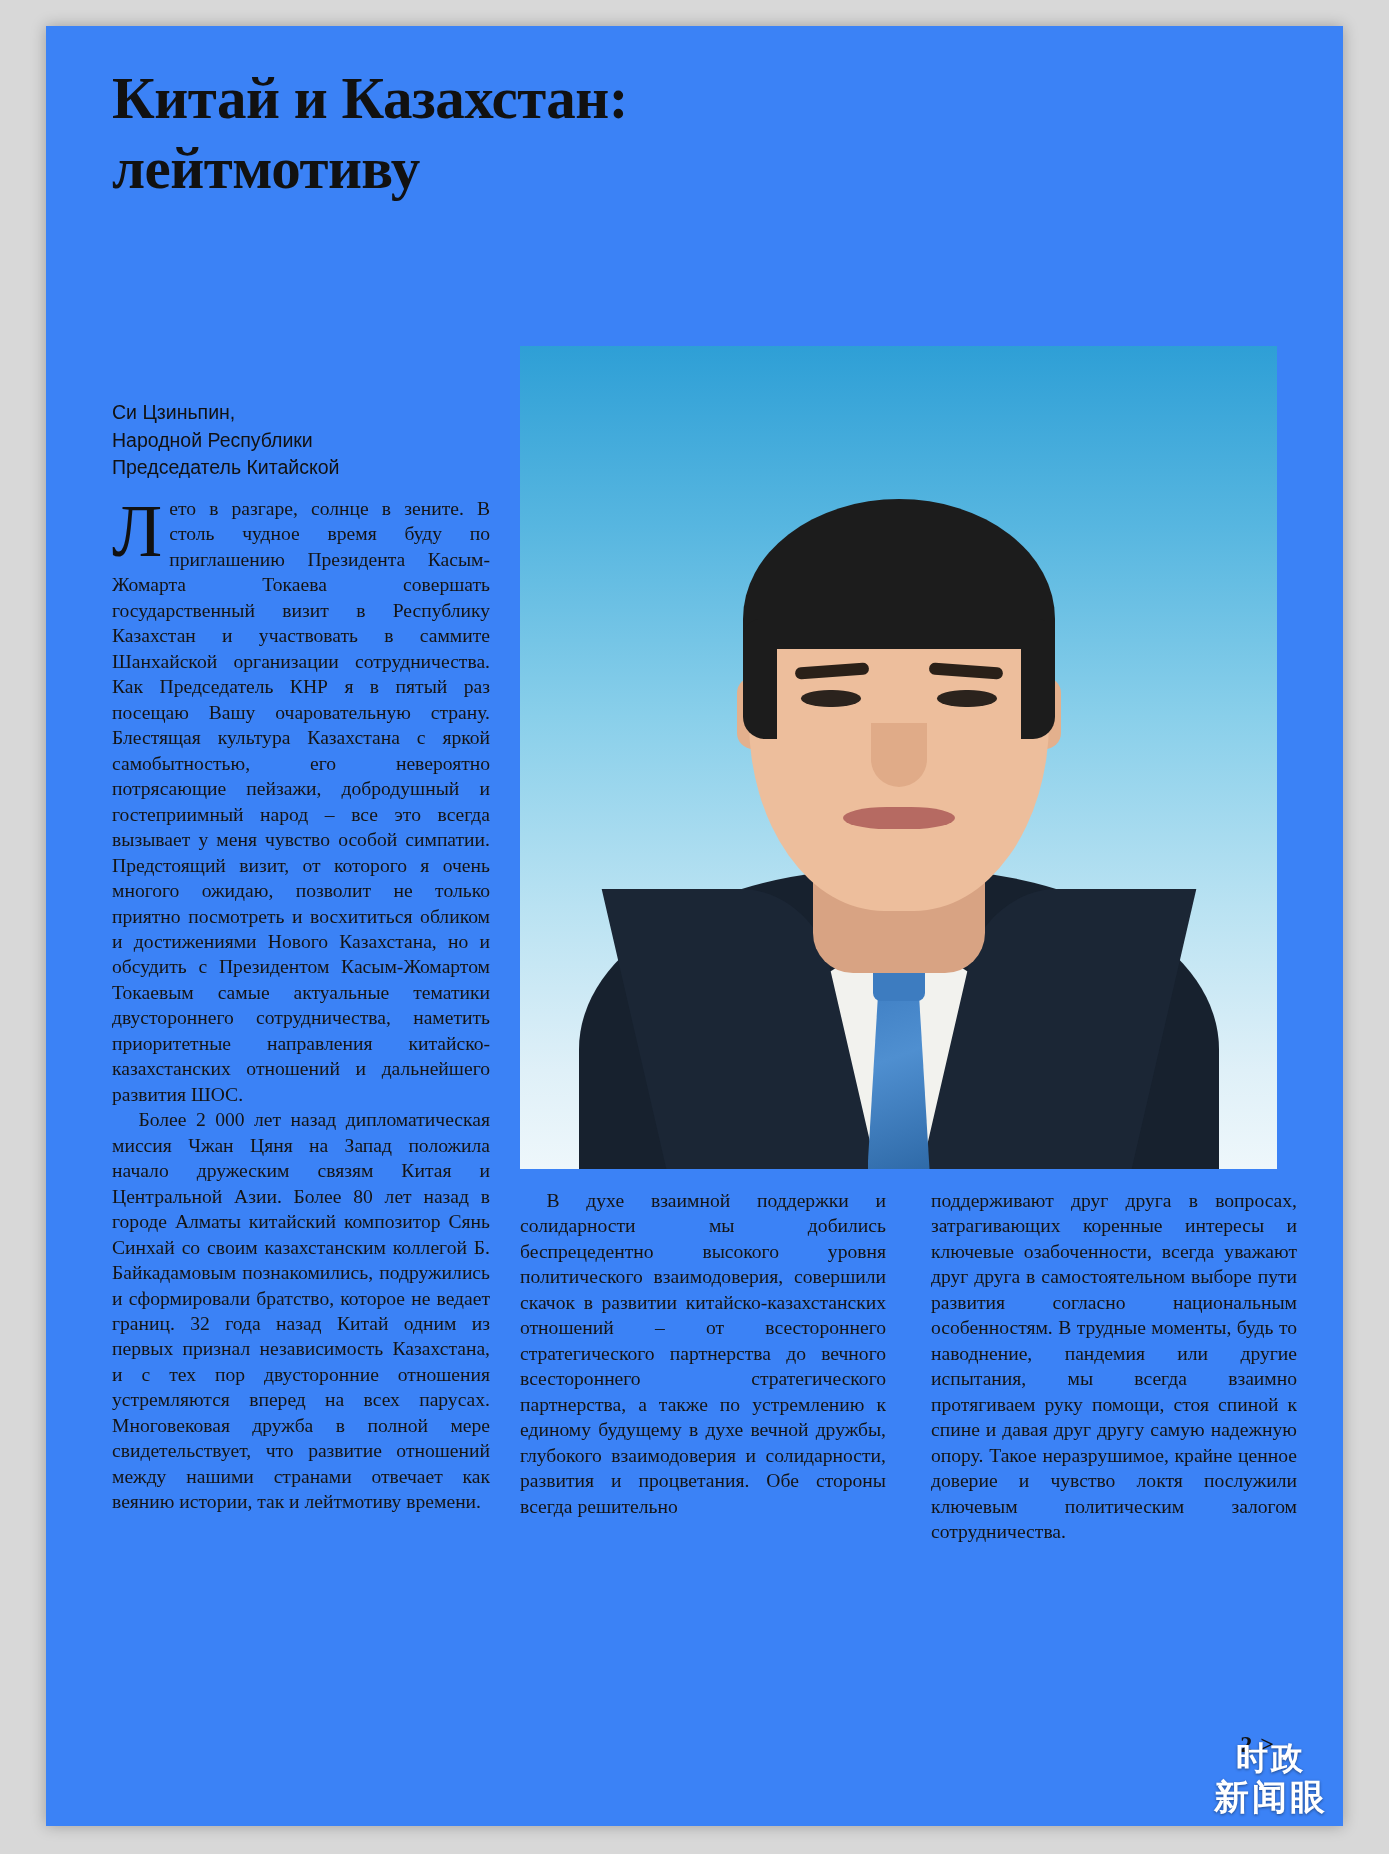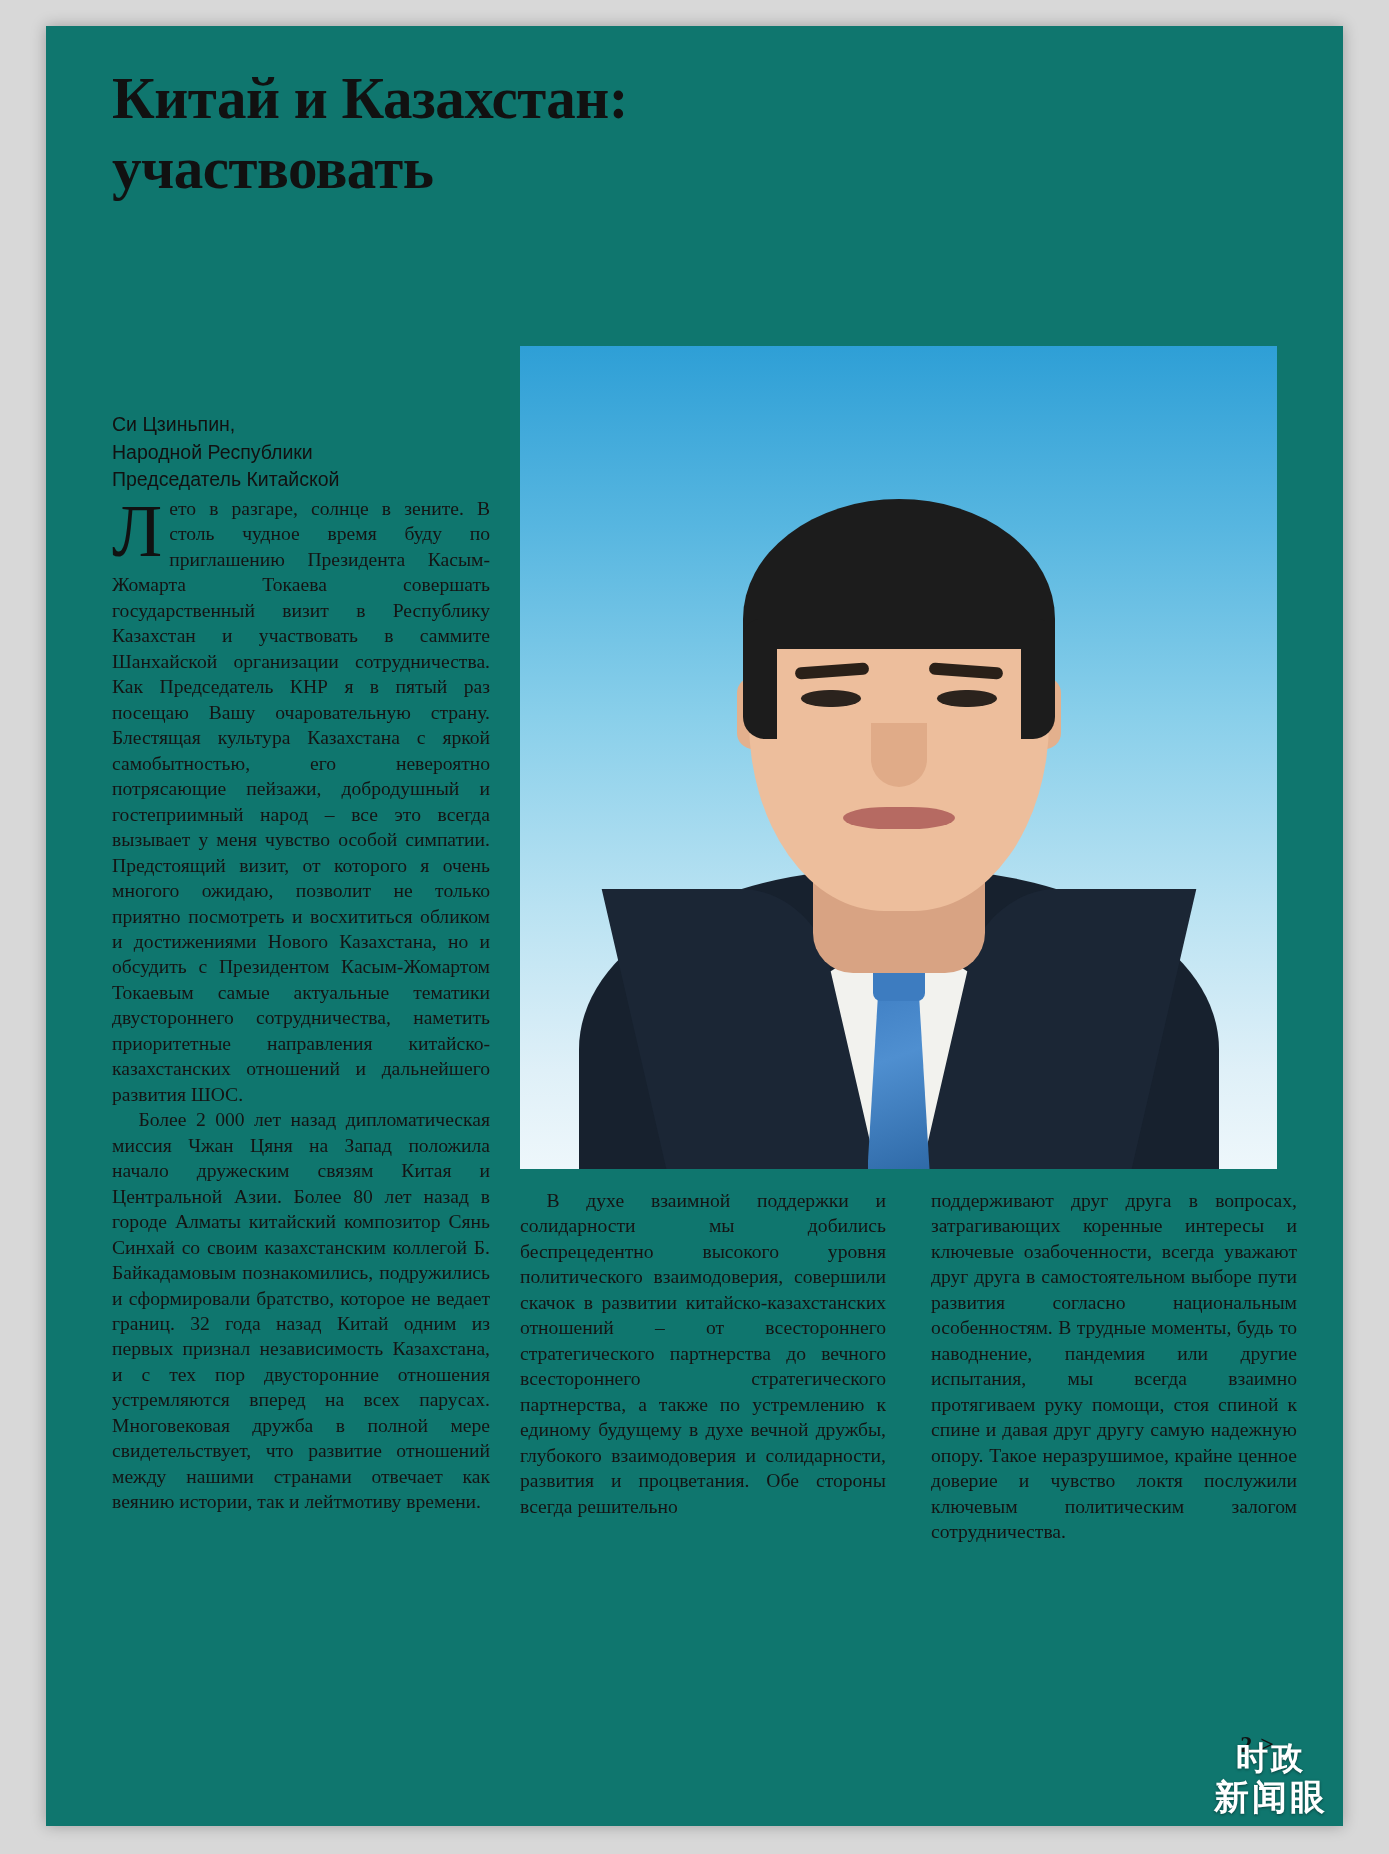--- a/index.html
+++ b/index.html
@@ -12,21 +12,21 @@
     height: 1854px;
     overflow: hidden;
     font-family: "Liberation Serif", serif;
   }
   #page {
     position: absolute;
     left: 46px;
     top: 26px;
     width: 1297px;
     height: 1800px;
-    background: #0f766e;
+    background: #3b82f6;
     box-shadow: 0 0 14px rgba(0,0,0,0.28);
     overflow: hidden;
   }
   .inner {
     position: absolute;
     left: 66px;
     top: 38px;
     width: 1165px;
     height: 1730px;
   }
@@ -50,21 +50,20 @@
   
   .byline {
     position: absolute;
     left: 0;
     top: 335px;
     width: 378px;
     font-family: "Liberation Sans", sans-serif;
     font-size: 19.5px;
     line-height: 1.42;
     color: #111111;
-    margin-top: 12px;
   }
 
   
   .photo {
     position: absolute;
     left: 408px;
     top: 282px;
     width: 757px;
     height: 823px;
     background: linear-gradient(to bottom, #2e9fd6 0%, #57b6e0 22%, #89cfea 45%, #b9e2f2 68%, #dff0f8 88%, #eef7fb 100%);
@@ -306,21 +305,21 @@
   }
 </style>
 </head>
 <body>
 
 <div id="page">
   <div class="inner">
 
     <h1 class="headline">
       <span class="l">Китай и Казахстан:</span>
-      <span class="l">участвовать</span>
+      <span class="l">лейтмотиву</span>
     </h1>
 
     <div class="byline">
       <div>Си Цзиньпин,</div>
       <div>Народной Республики</div>
       <div>Председатель Китайской</div>
     </div>
 
     <div class="photo">
       <div class="p-shoulders"></div>

